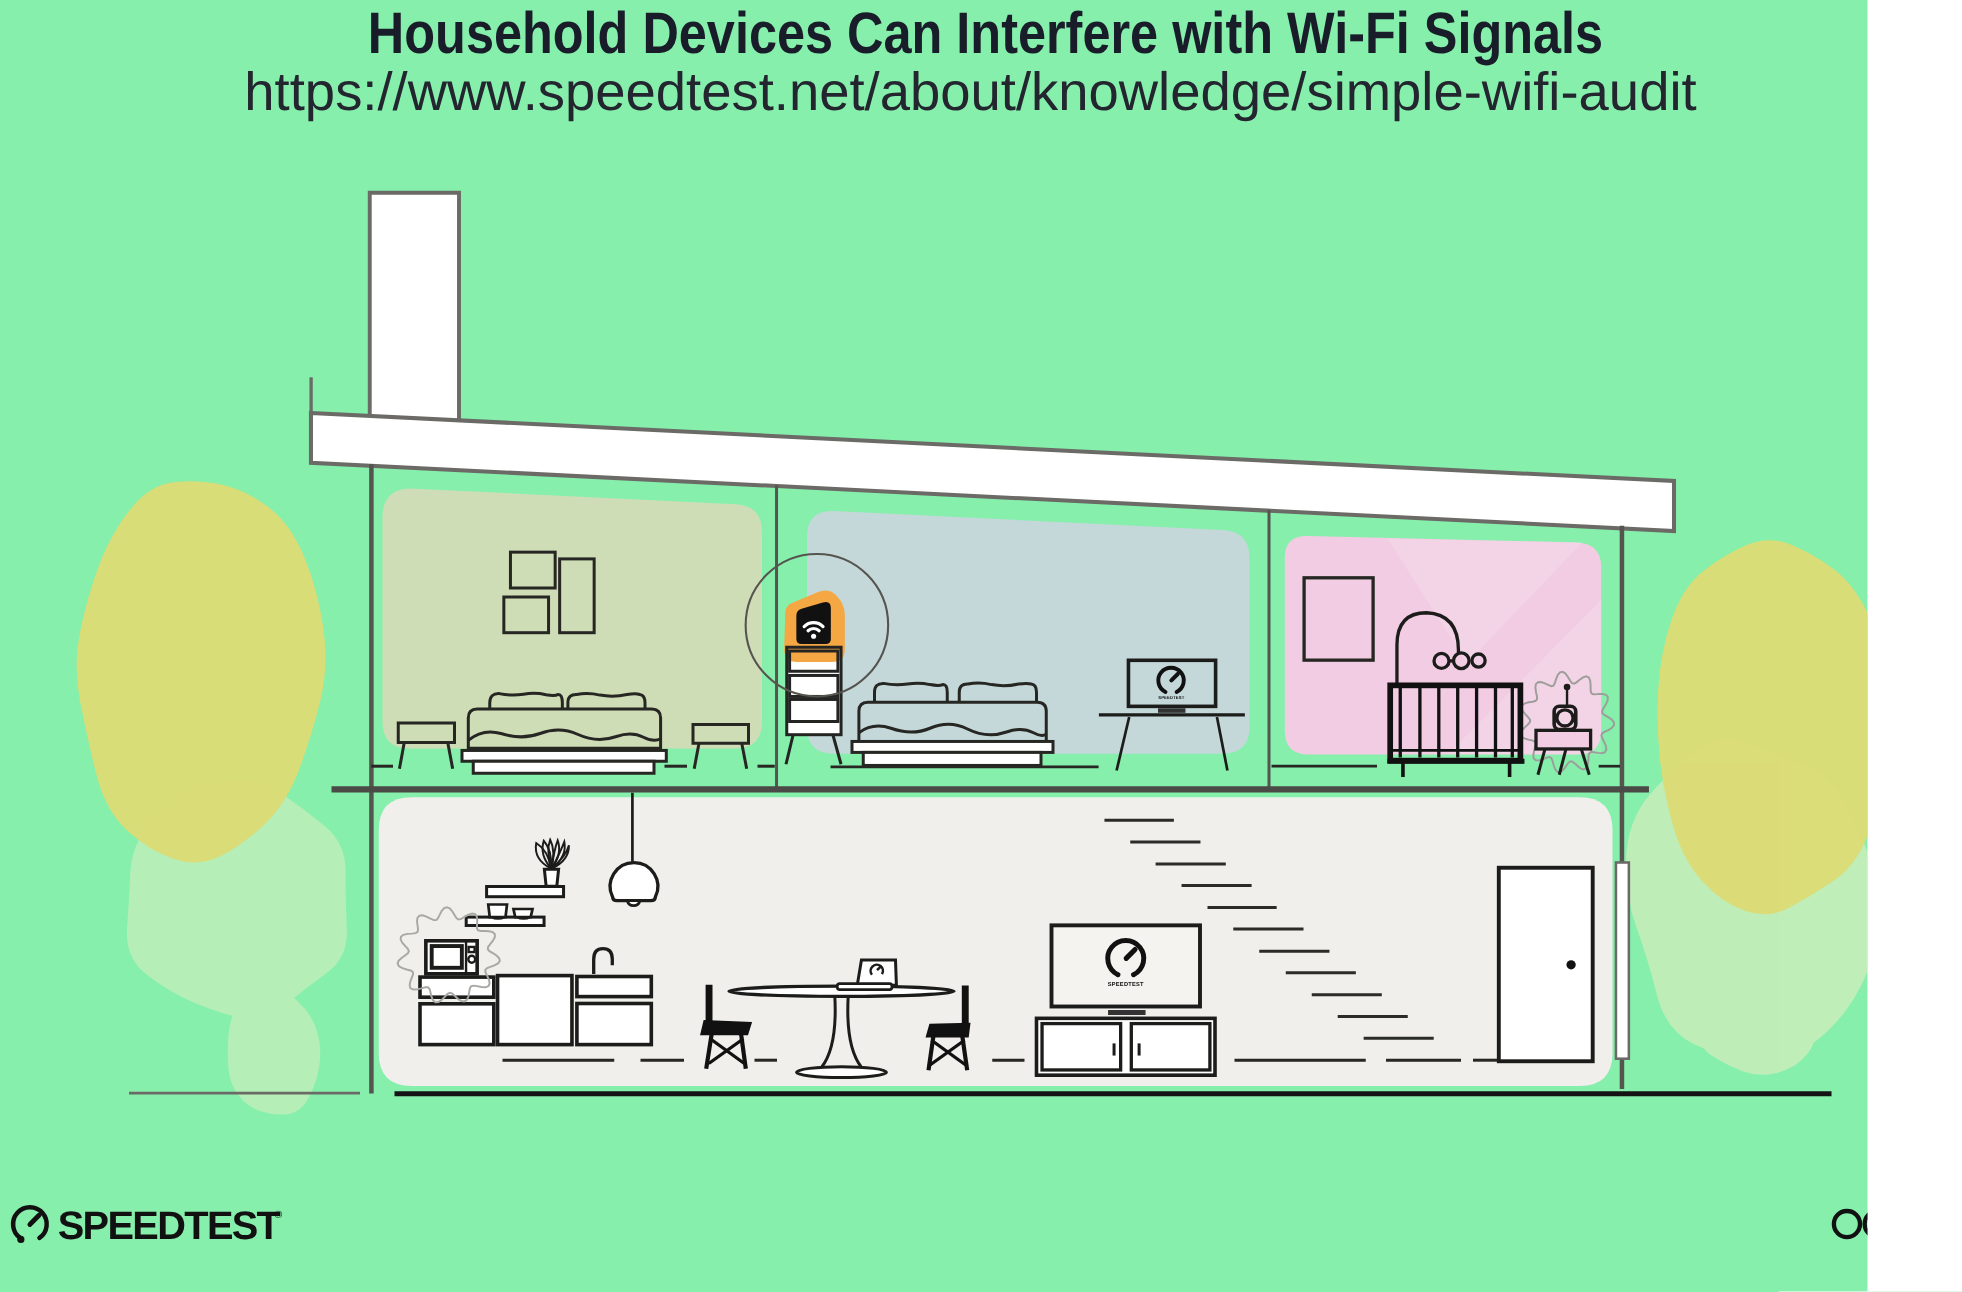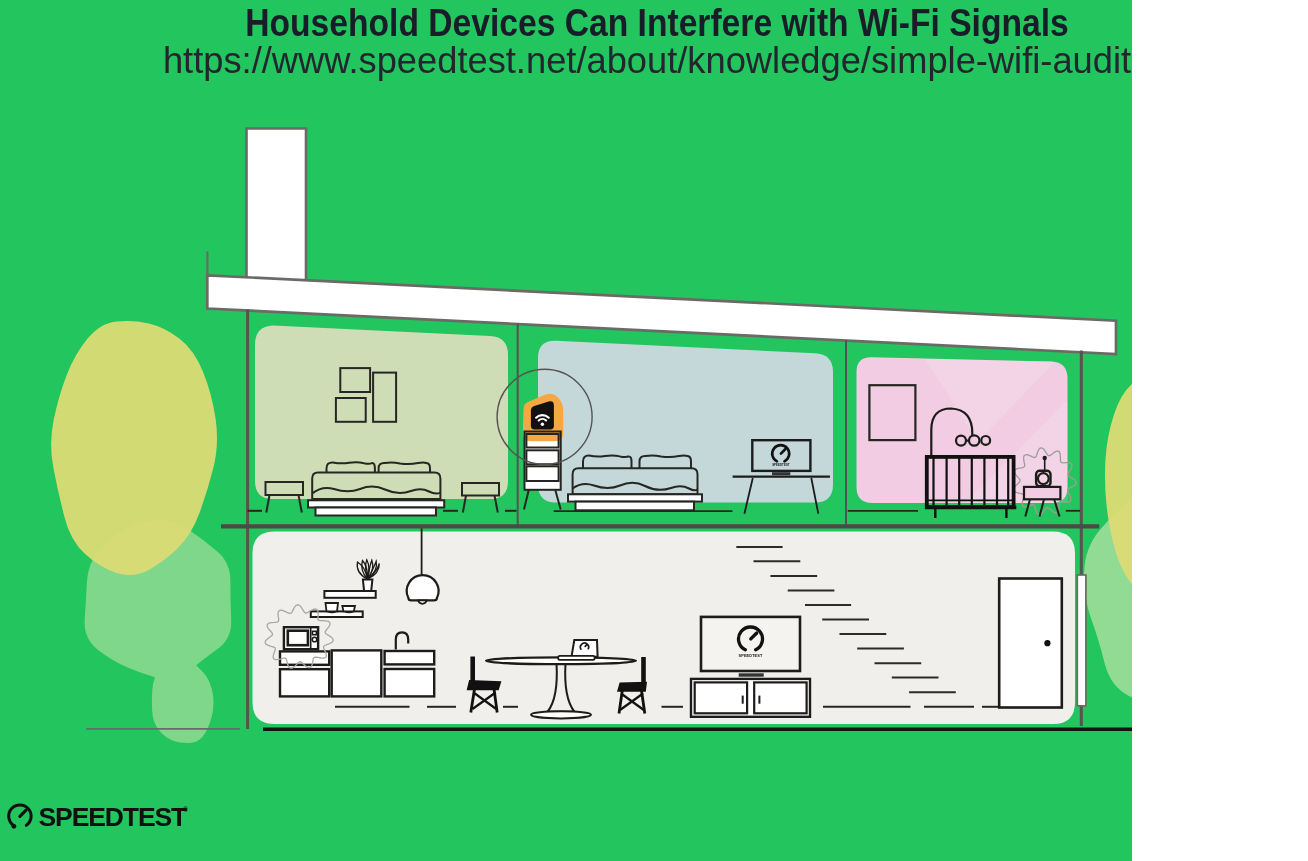--- a/index.html
+++ b/index.html
@@ -1,16 +1,16 @@
 <!DOCTYPE html>
 <html><head>
 <meta charset="utf-8">
 <style>
   html,body{margin:0;padding:0;background:#ffffff;}
-  #page{position:relative;width:1132px;height:861px;overflow:hidden;background:#22c55e;font-family:"Liberation Sans",sans-serif;}
+  #page{position:relative;width:1245px;height:861px;overflow:hidden;background:#86efac;font-family:"Liberation Sans",sans-serif;}
   #title{position:absolute;top:1px;left:3px;width:1308px;text-align:center;font-size:39px;font-weight:bold;color:#191d29;letter-spacing:0px;transform:scaleX(0.862);}
   #url{position:absolute;top:40px;left:-7px;width:1308px;text-align:center;font-size:36px;font-weight:400;color:#23262f;transform:scaleX(1.008);}
   svg{position:absolute;left:0;top:0;}
 </style>
 </head>
 <body>
 <div id="page">
 
 <div id="title">Household Devices Can Interfere with Wi-Fi Signals</div>
 

